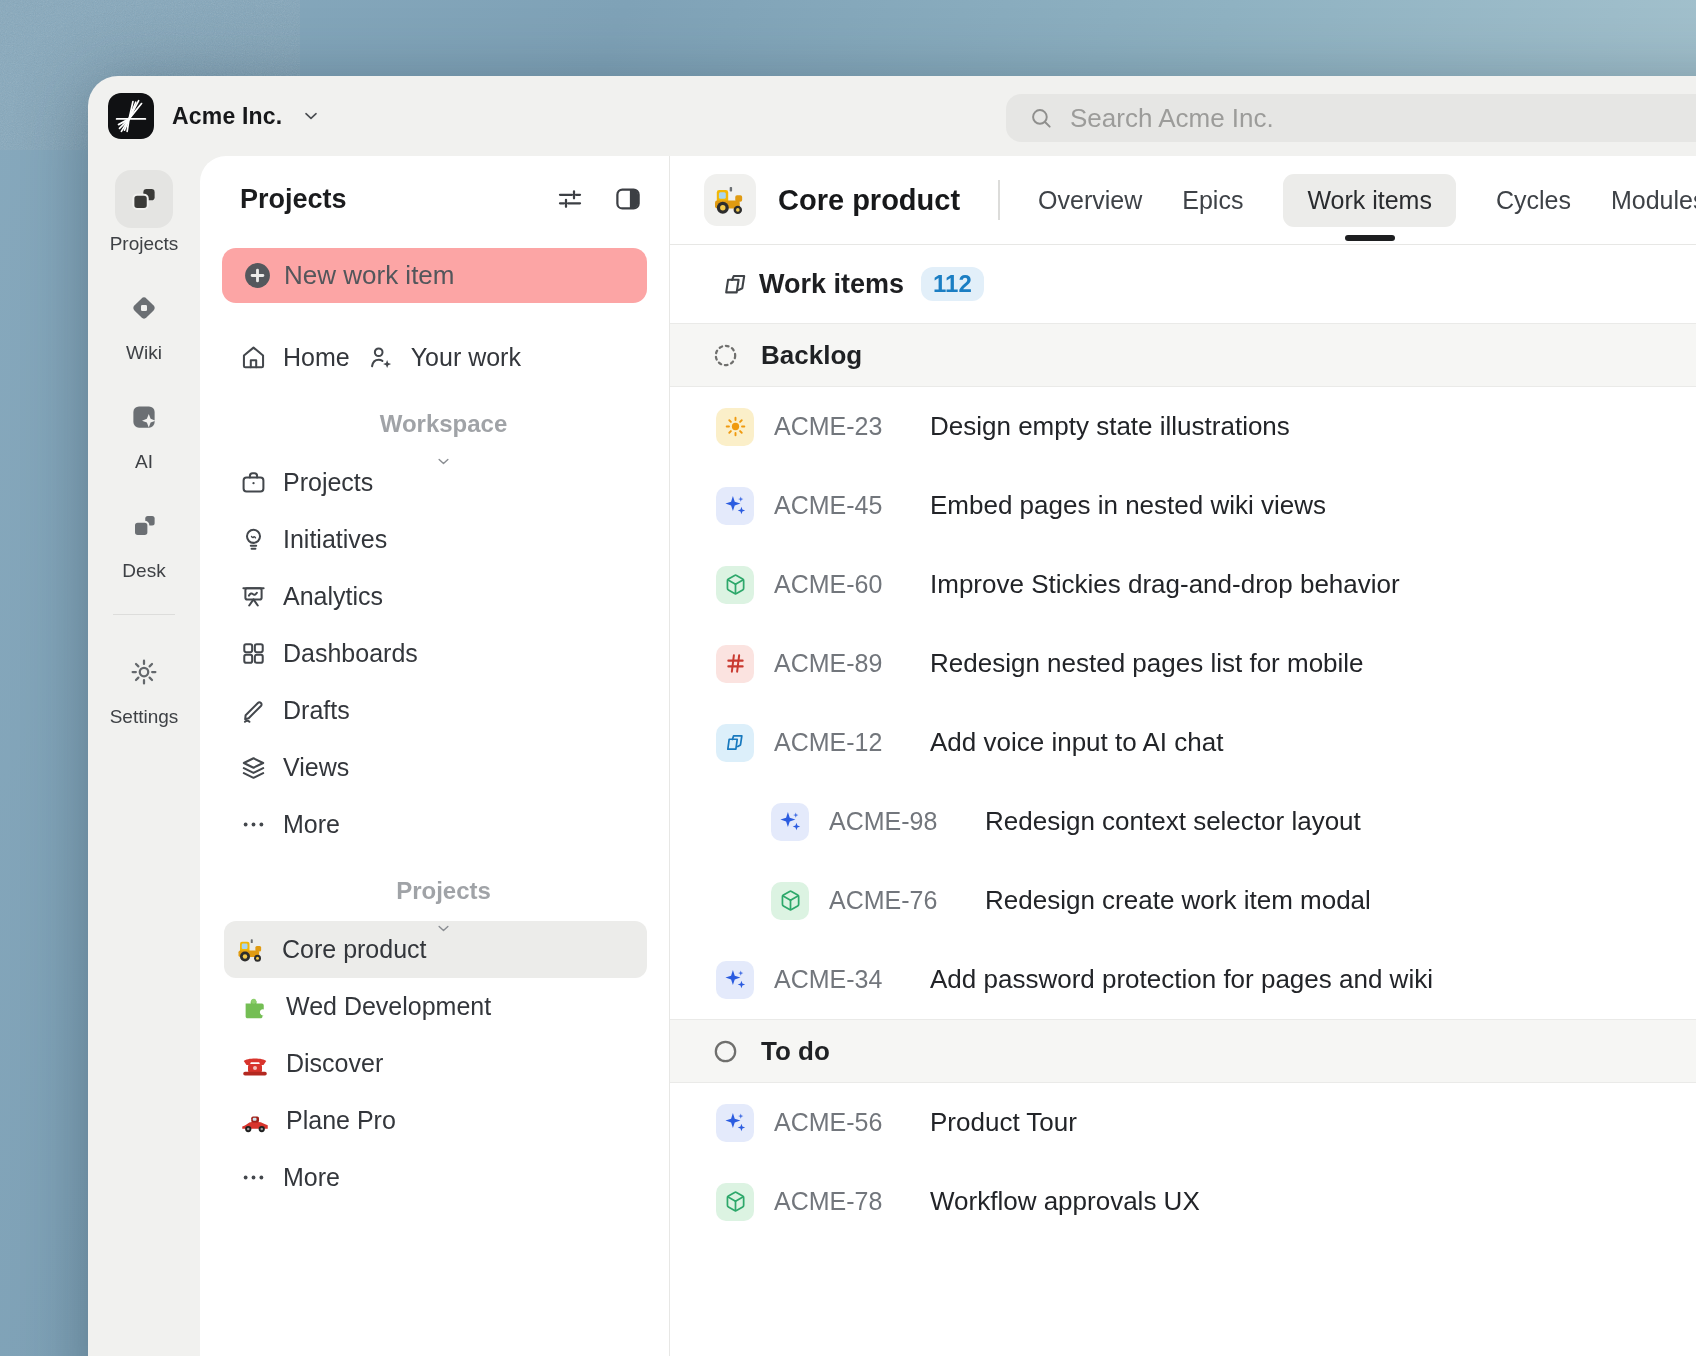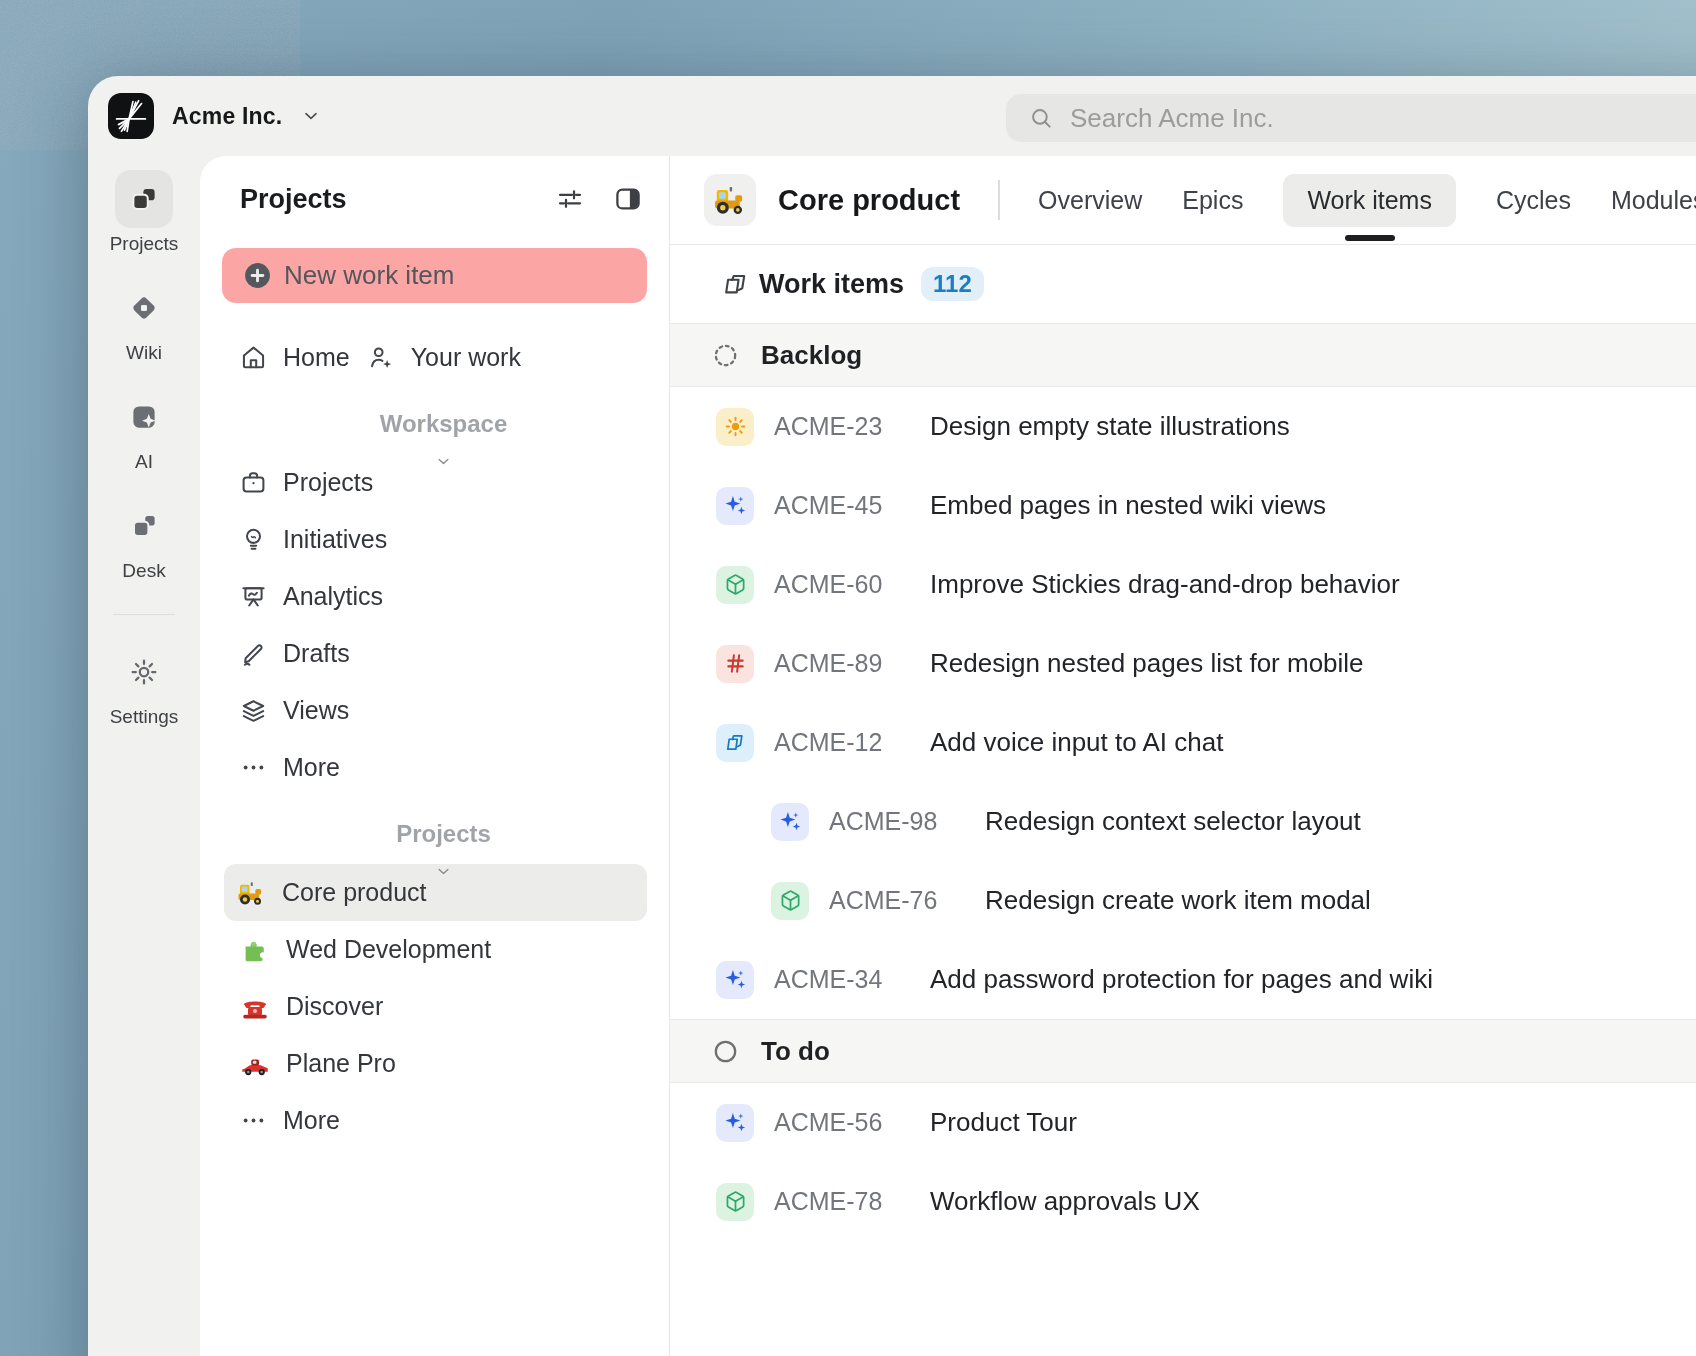--- a/index.html
+++ b/index.html
@@ -305,20 +305,33 @@
                       <path d="M8.2 20l3.8-5.4 3.8 5.4"></path>
                     </g>
                   </svg>
                 </span>
     <span>Analytics</span>
   </div>
               <div class="sb-row">
     <span class="ico">
                   <svg viewBox="0 0 24 24">
                     <g stroke="currentColor" fill="none" stroke-width="1.8" stroke-linecap="round" stroke-linejoin="round">
+                      <rect x="3.8" y="3.8" width="7" height="7" rx="1.6"></rect>
+                      <rect x="13.2" y="3.8" width="7" height="7" rx="1.6"></rect>
+                      <rect x="3.8" y="13.2" width="7" height="7" rx="1.6"></rect>
+                      <rect x="13.2" y="13.2" width="7" height="7" rx="1.6"></rect>
+                    </g>
+                  </svg>
+                </span>
+    <span>Dashboards</span>
+  </div>
+              <div class="sb-row">
+    <span class="ico">
+                  <svg viewBox="0 0 24 24">
+                    <g stroke="currentColor" fill="none" stroke-width="1.8" stroke-linecap="round" stroke-linejoin="round">
                       <path d="M5 16.2 15.9 5.3a1.9 1.9 0 0 1 2.7 2.7L7.7 18.9 4.6 19.7z"></path>
                       <path d="M4.4 22c1.3-1.1 2.7-1.1 4 0"></path>
                     </g>
                   </svg>
                 </span>
     <span>Drafts</span>
   </div>
               <div class="sb-row">
     <span class="ico">
                   <svg viewBox="0 0 24 24">

